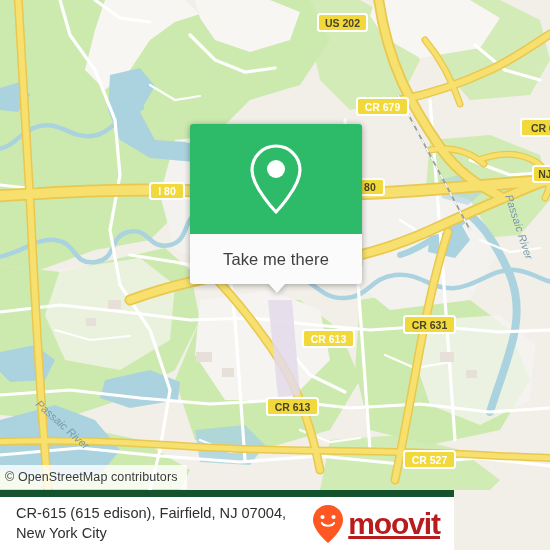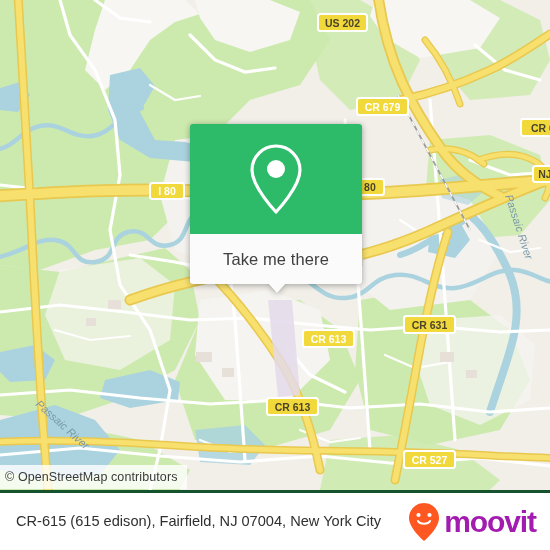--- a/index.html
+++ b/index.html
@@ -84,47 +84,48 @@
     border-left: 9px solid transparent;
     border-right: 9px solid transparent;
     border-top: 10px solid #fbfbfb;
   }
 
   
   #footer {
     position: absolute;
     left: 0;
     top: 490px;
-    width: 550px;
+    width: 454px;
     height: 60px;
     background: #ffffff;
     display: flex;
     align-items: center;
     justify-content: space-between;
     padding: 0 14px 0 16px;
     box-sizing: border-box;
-    border-top: 3px solid #14532d;
+    border-top: 7px solid #14532d;
   }
   #footer-title {
     font-size: 14.6px;
     color: #2f2f2f;
     line-height: 1.32;
     max-width: 390px;
   }
   #brand {
     display: flex;
     align-items: center;
     gap: 3px;
     flex: none;
   }
   #brand-word {
     font-size: 30px;
     font-weight: bold;
-    color: #a21caf;
+    color: #b91c1c;
     letter-spacing: -1.1px;
+    text-decoration: underline;
   }
 </style>
 </head>
 <body>
 
 <div id="screen">
 
   <div id="map">
     <svg width="550" height="490" viewBox="0 0 550 490" xmlns="http://www.w3.org/2000/svg">
       <defs>

